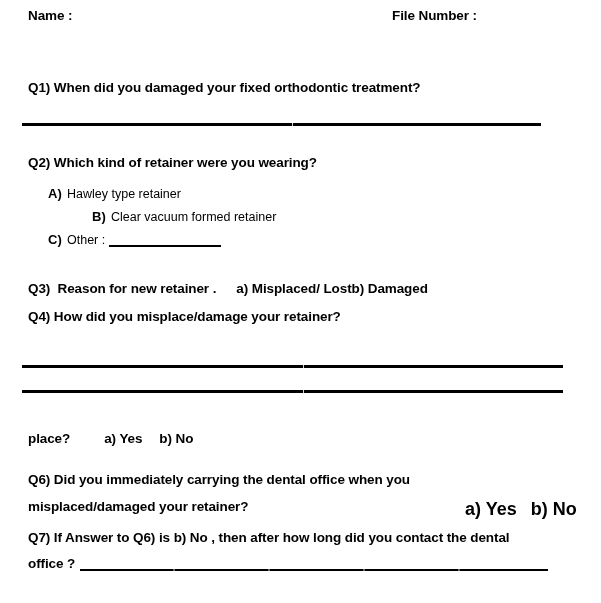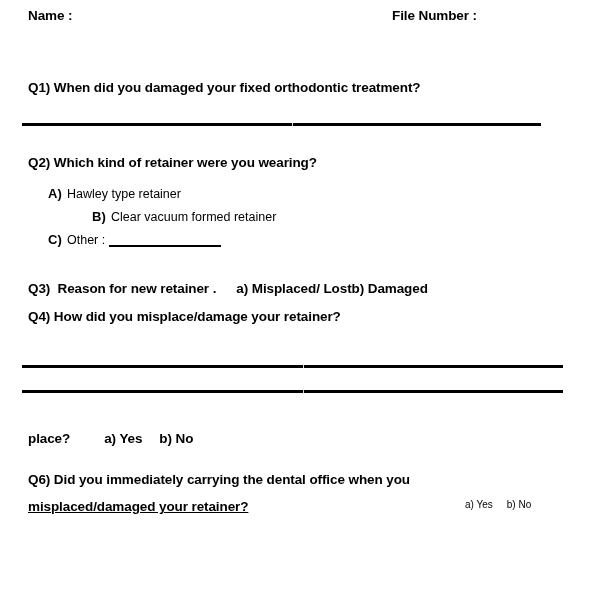--- a/index.html
+++ b/index.html
@@ -58,21 +58,21 @@
   }
   .inline-line.other { width: 112px; margin-left: 4px; }
   .inline-line.q7 {
     width: 468px; margin-left: 5px;
     background: repeating-linear-gradient(to right, #000 0px, #000 93px, #666 93px, #666 95px);
   }
   .q3-opt-a { margin-left: 20px; }
   .q3-opt-b { }
   .q5-opt-a { margin-left: 34px; }
   .q5-opt-b { margin-left: 17px; }
-  .q6-opts { position: absolute; left: 465px; font-size: 10px; font-weight: normal; white-space: nowrap; }
+  .q6-opts { position: absolute; left: 465px; font-size: 18px; font-weight: bold; white-space: nowrap; }
   .q6-opt-b { margin-left: 14px; }
 </style>
 </head>
 <body>
 
 <div class="page">
 
   <div class="hdr" style="left:28px; top:8px;">Name :</div>
   <div class="hdr" style="left:354px; top:8px;margin-left:38px;">File Number :</div>
 
@@ -97,19 +97,23 @@
 
   <div class="q" style="left:28px; top:309px;">Q4) How did you misplace/damage your retainer?</div>
   <div class="rule" style="left:22px; top:365px; width:541px;"></div>
   <div class="rule" style="left:22px; top:390px; width:541px;"></div>
 
   <div class="q" style="left:28px; top:431px;text-align:right;">
     <span>place?</span><span class="q5-opt-a">a) Yes</span><span class="q5-opt-b">b) No</span>
   </div>
 
   <div class="q" style="left:28px; top:472px;">Q6) Did you immediately carrying the dental office when you</div>
-  <div class="q" style="left:28px; top:499px;text-decoration:underline;">misplaced/damaged your retainer?</div>
+  <div class="q" style="left:28px; top:499px;">misplaced/damaged your retainer?</div>
   <div class="q6-opts" style="top:499px;">
     <span>a) Yes</span><span class="q6-opt-b">b) No</span>
   </div>
 
+  <div class="q" style="left:28px; top:530px;">Q7) If Answer to Q6) is b) No , then after how long did you contact the dental</div>
+  <div class="q" style="left:28px; top:556px;">
+    <span>office ?</span><span class="inline-line q7"></span>
+  </div>
 
 </div>
 
 </body></html>

